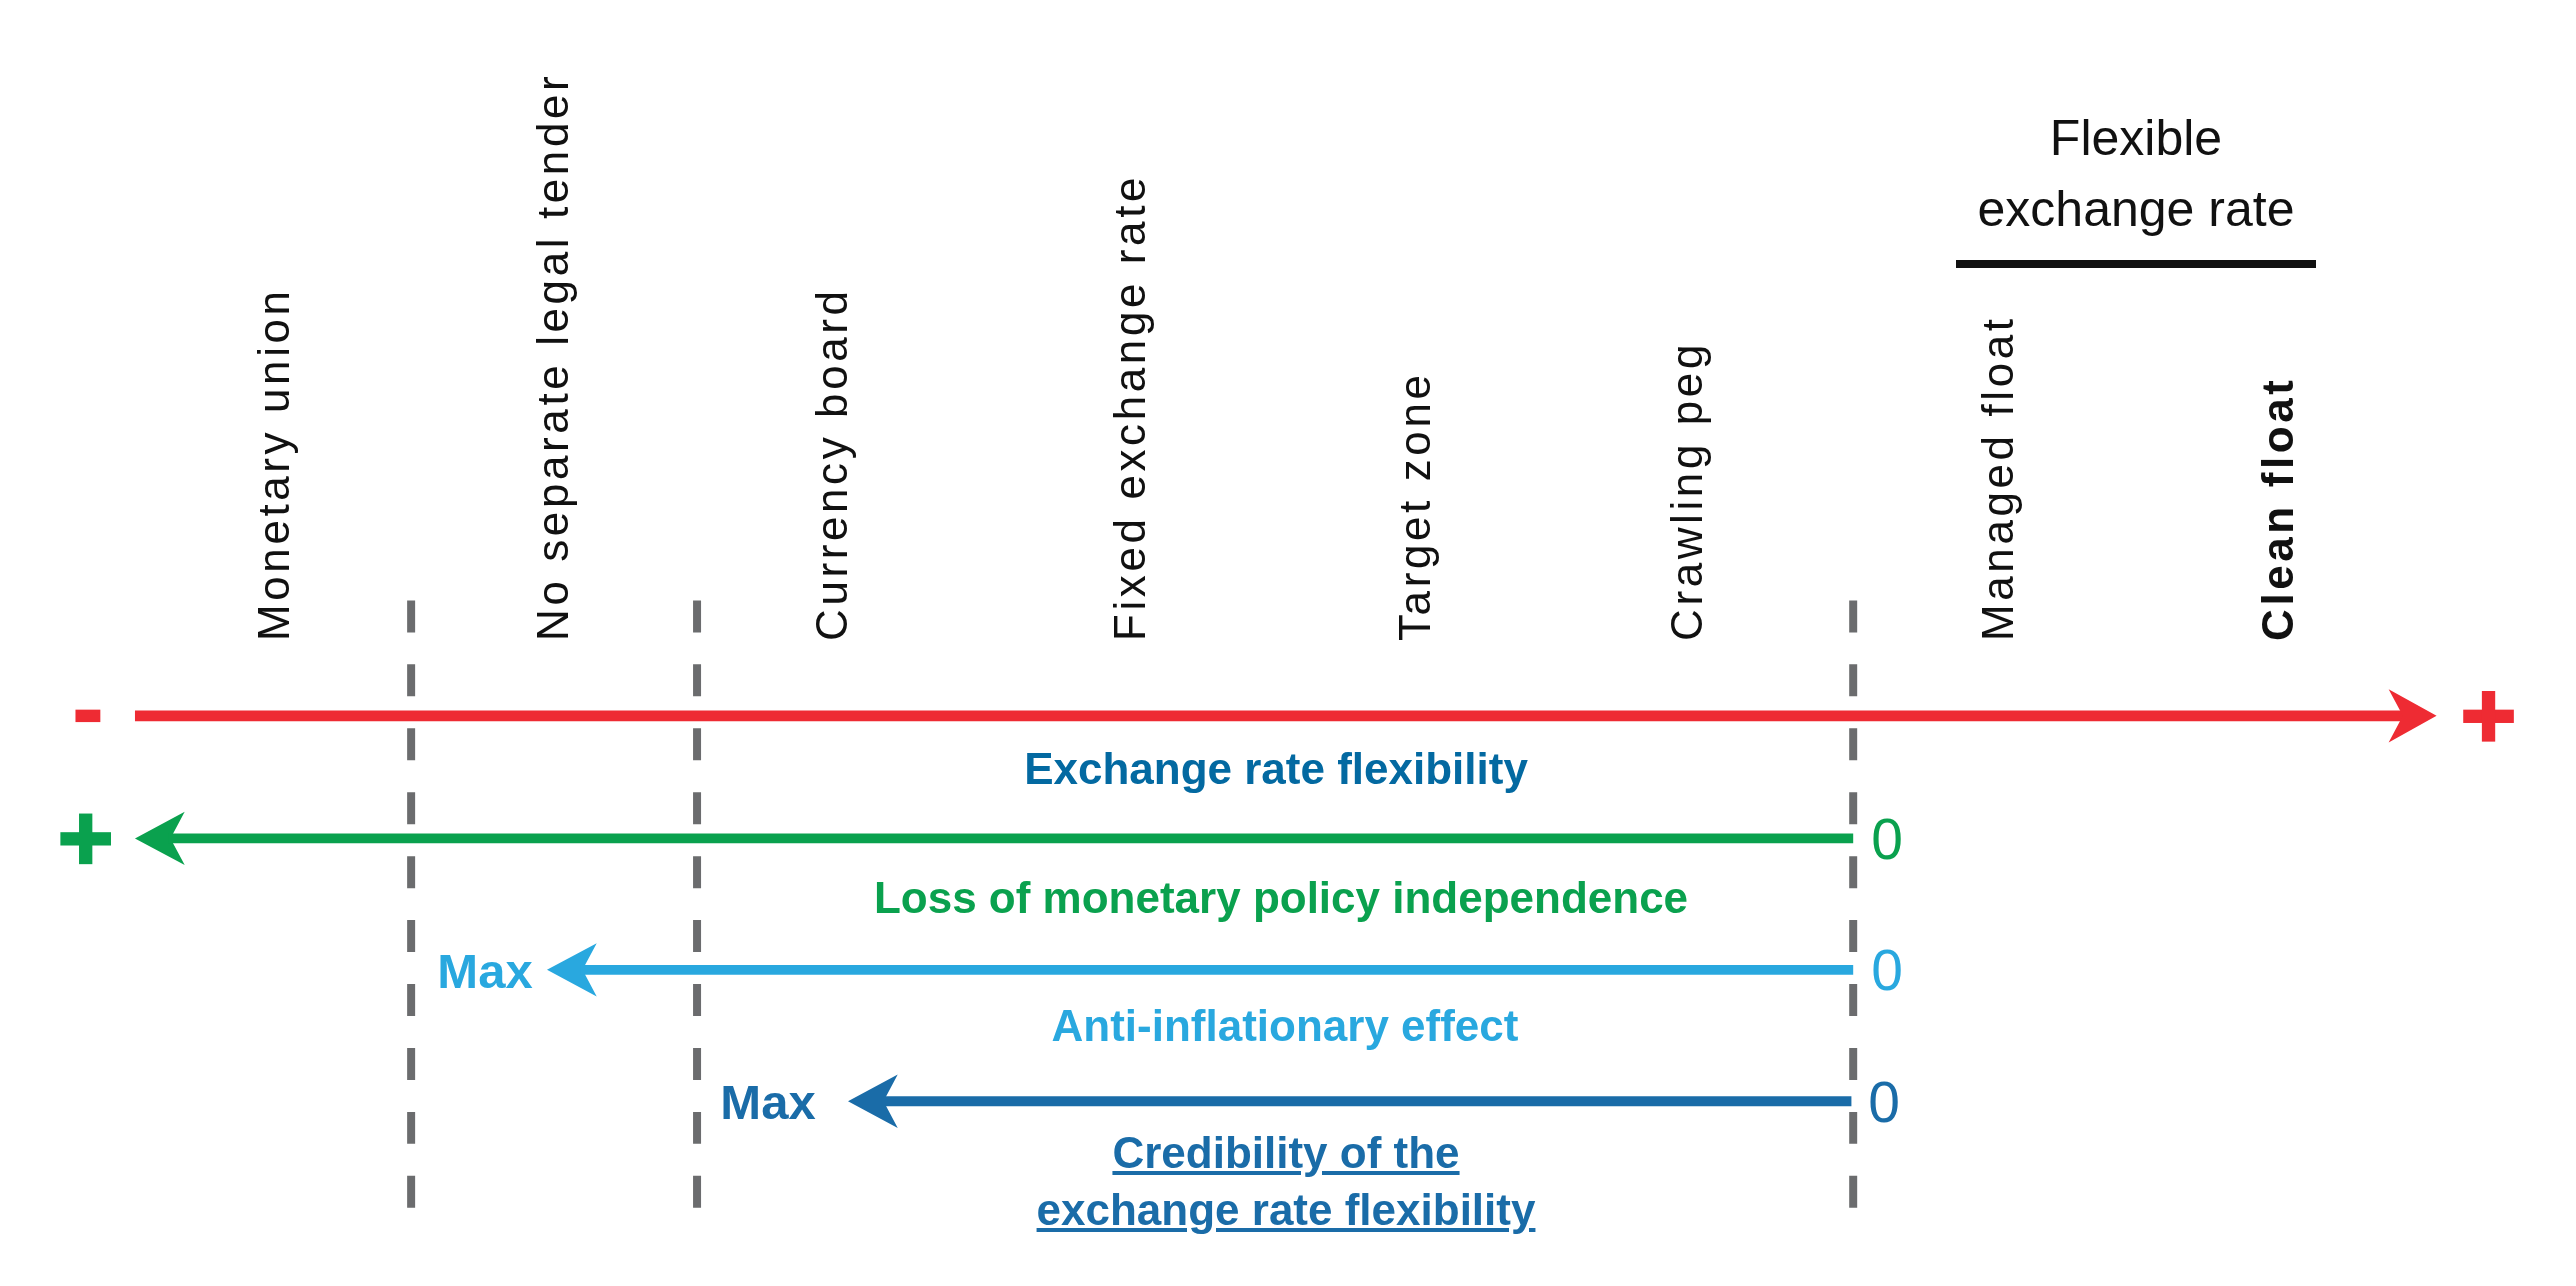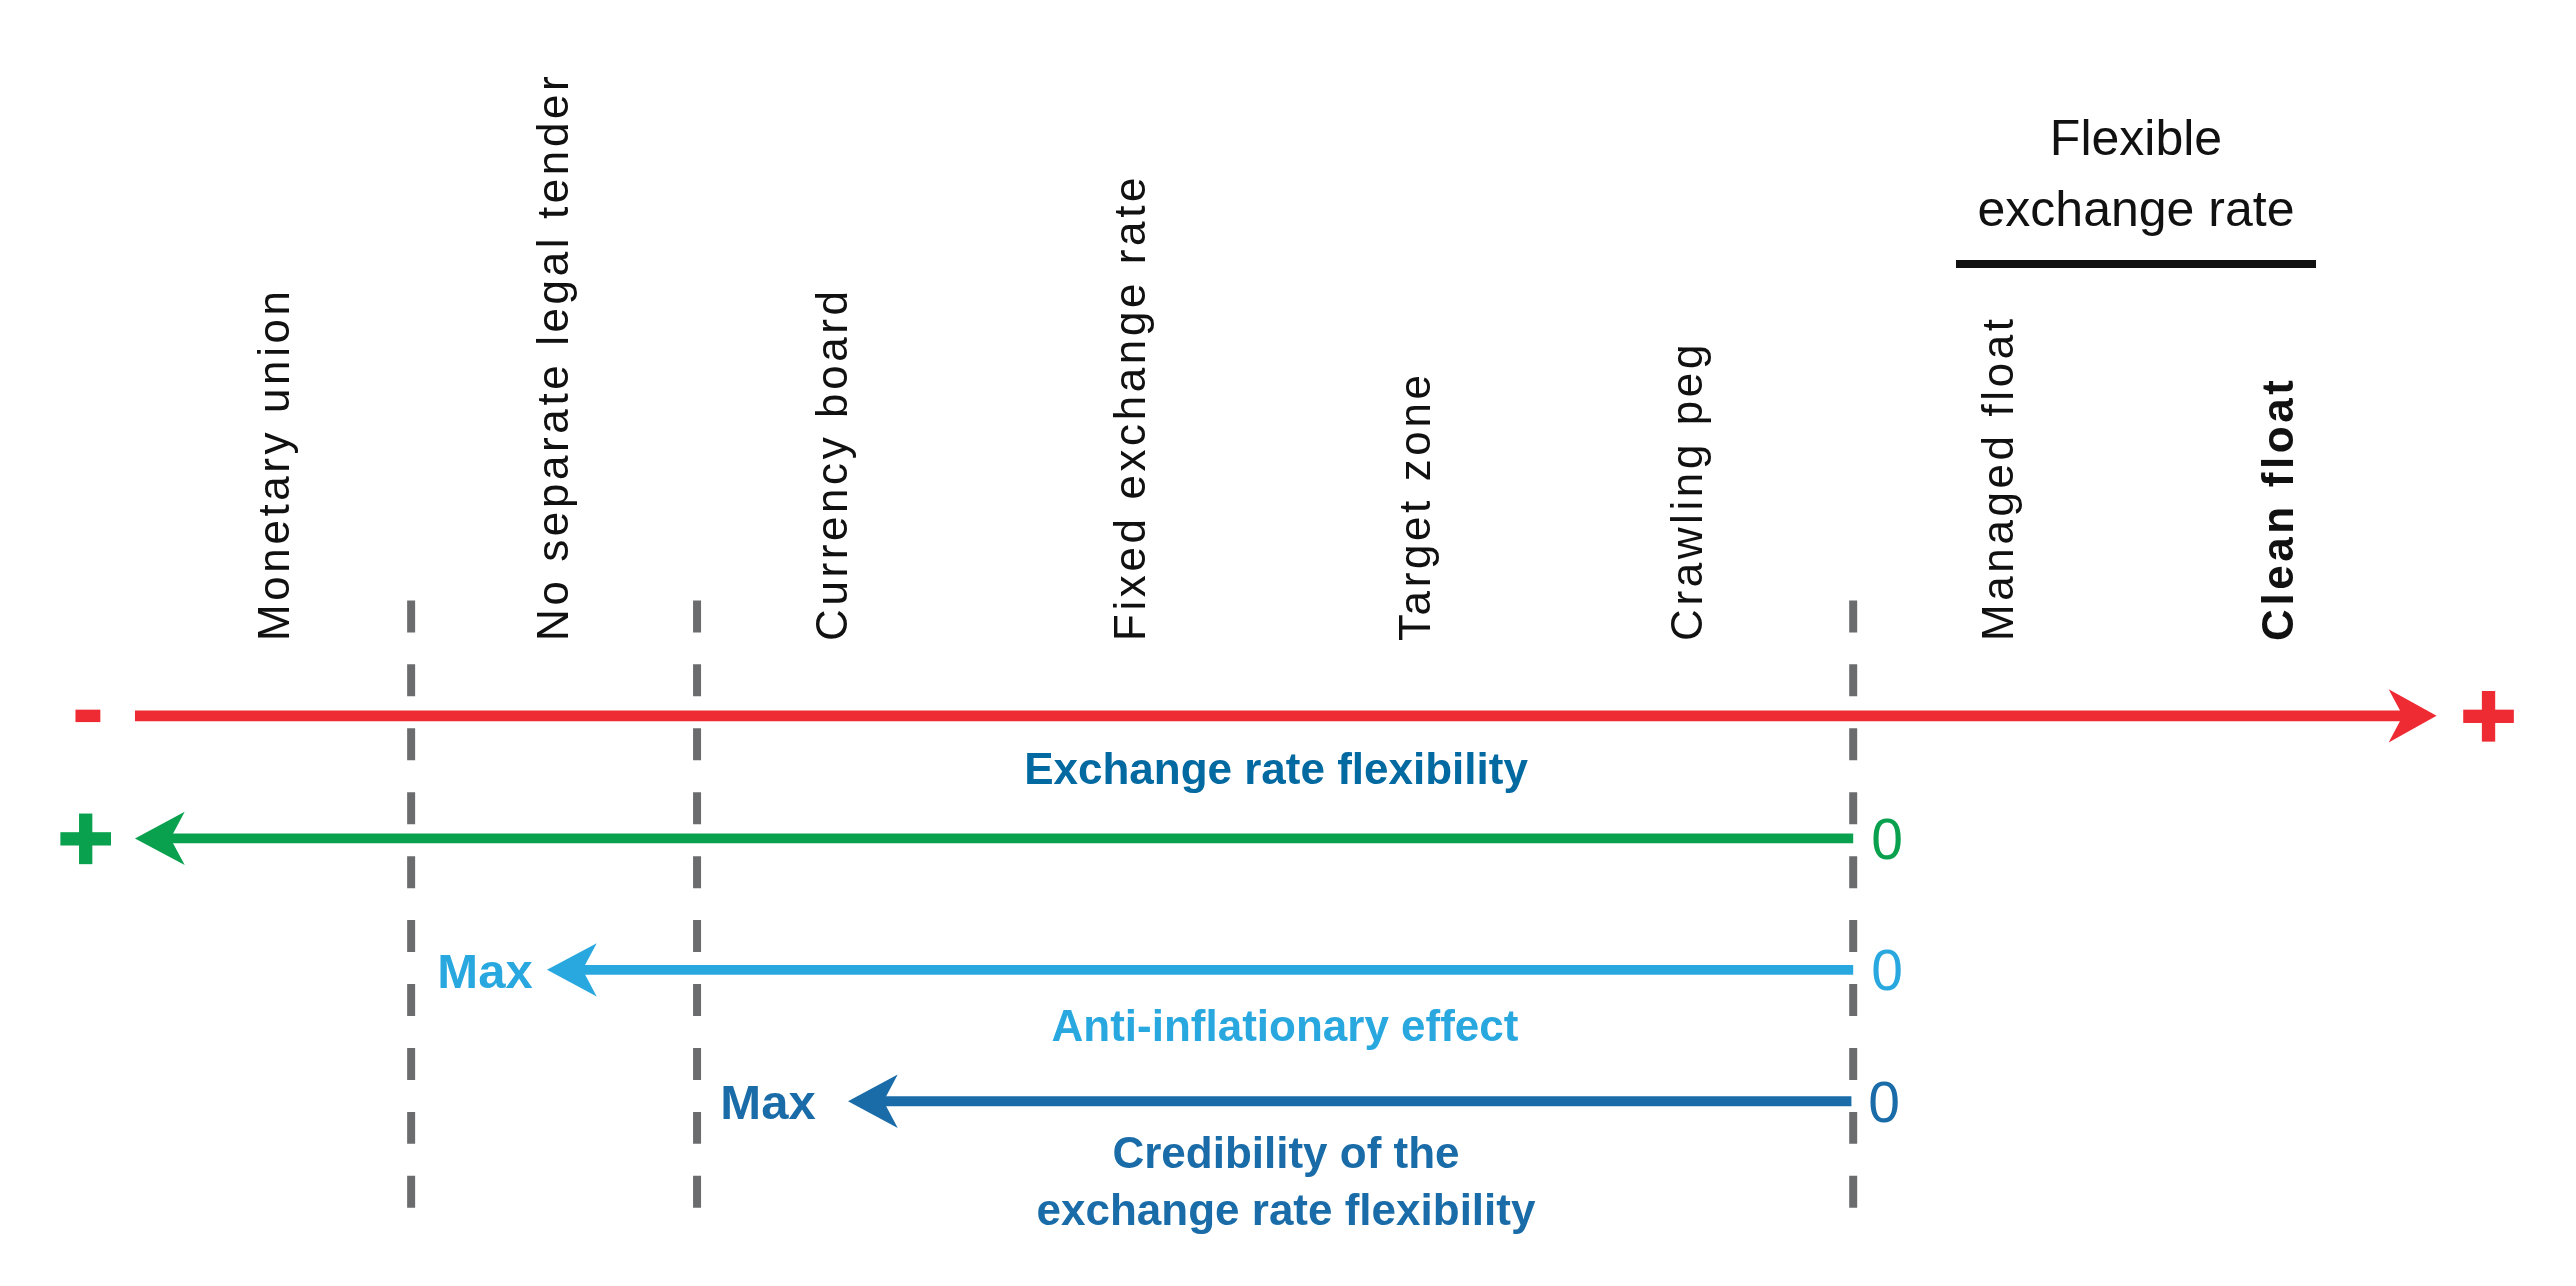--- a/index.html
+++ b/index.html
@@ -104,22 +104,23 @@
     <line x1="190" y1="944" x2="2087" y2="944" stroke="#0AA14E" stroke-width="11"></line>
 
     <polygon points="616,1092 672,1062 656,1092 672,1122" fill="#29A8DF"></polygon>
     <line x1="654" y1="1092" x2="2087" y2="1092" stroke="#29A8DF" stroke-width="11"></line>
 
     <polygon points="955,1240 1011,1210 995,1240 1011,1270" fill="#1A6CA8"></polygon>
     <line x1="993" y1="1240" x2="2085" y2="1240" stroke="#1A6CA8" stroke-width="11"></line>
   </svg>
 
   <div class="axis-caption caption-red" style="left:1276px;top:740px;">Exchange rate flexibility</div>
+  <div class="axis-caption caption-green" style="left:1281px;top:869px;">Loss of monetary policy independence</div>
   <div class="axis-caption caption-cyan" style="left:1285px;top:997px;">Anti-inflationary effect</div>
-  <div class="axis-caption caption-blue" style="left:1286px;top:1124px;">
+  <div class="axis-caption caption-blue" style="left:1286px;top:1124px;text-decoration:underline;">
     <div>Credibility of the</div>
     <div>exchange rate flexibility</div>
   </div>
 
   <div class="max-label caption-cyan" style="left:485px;top:947px;">Max</div>
   <div class="max-label caption-blue" style="left:768px;top:1078px;">Max</div>
 
   <div class="zero-label caption-green" style="left:1887px;top:811px;">0</div>
   <div class="zero-label caption-cyan" style="left:1887px;top:942px;">0</div>
   <div class="zero-label caption-blue" style="left:1884px;top:1074px;">0</div>

